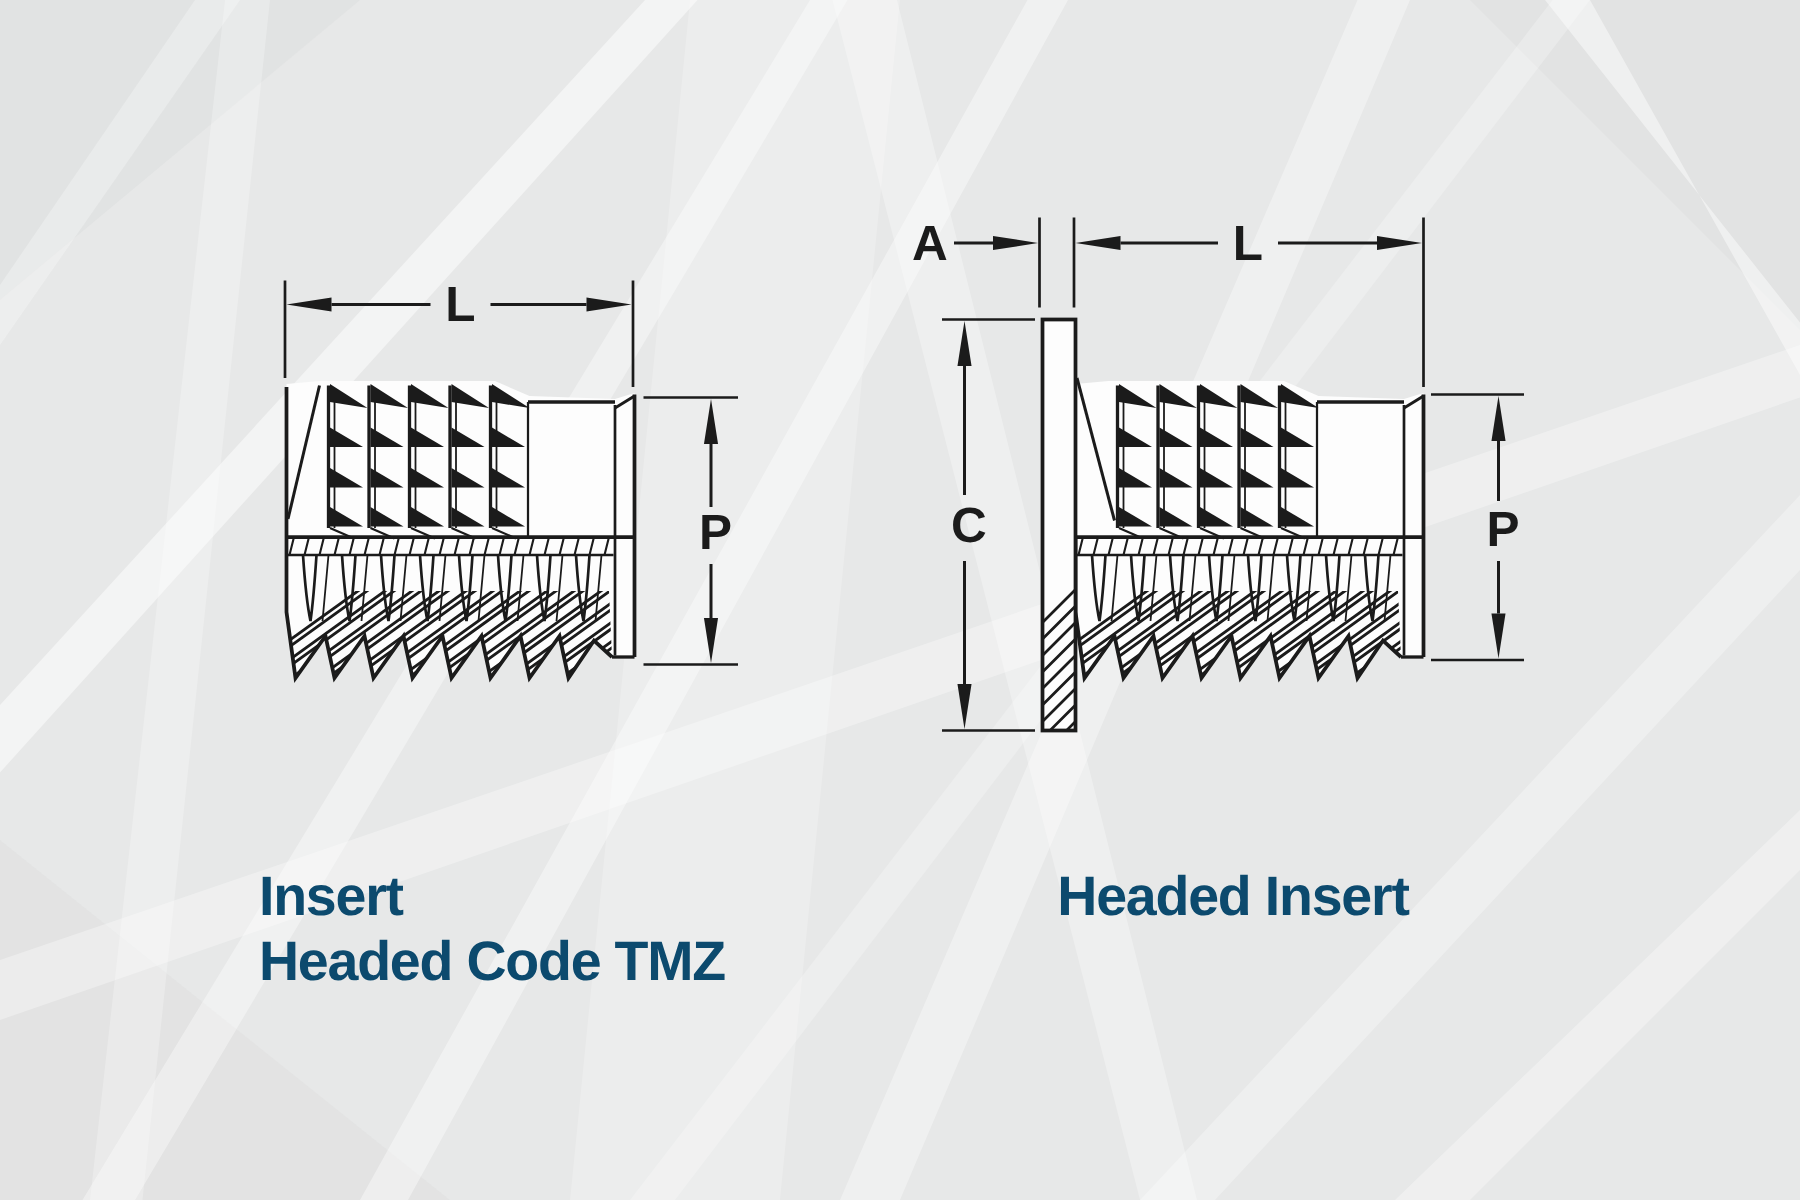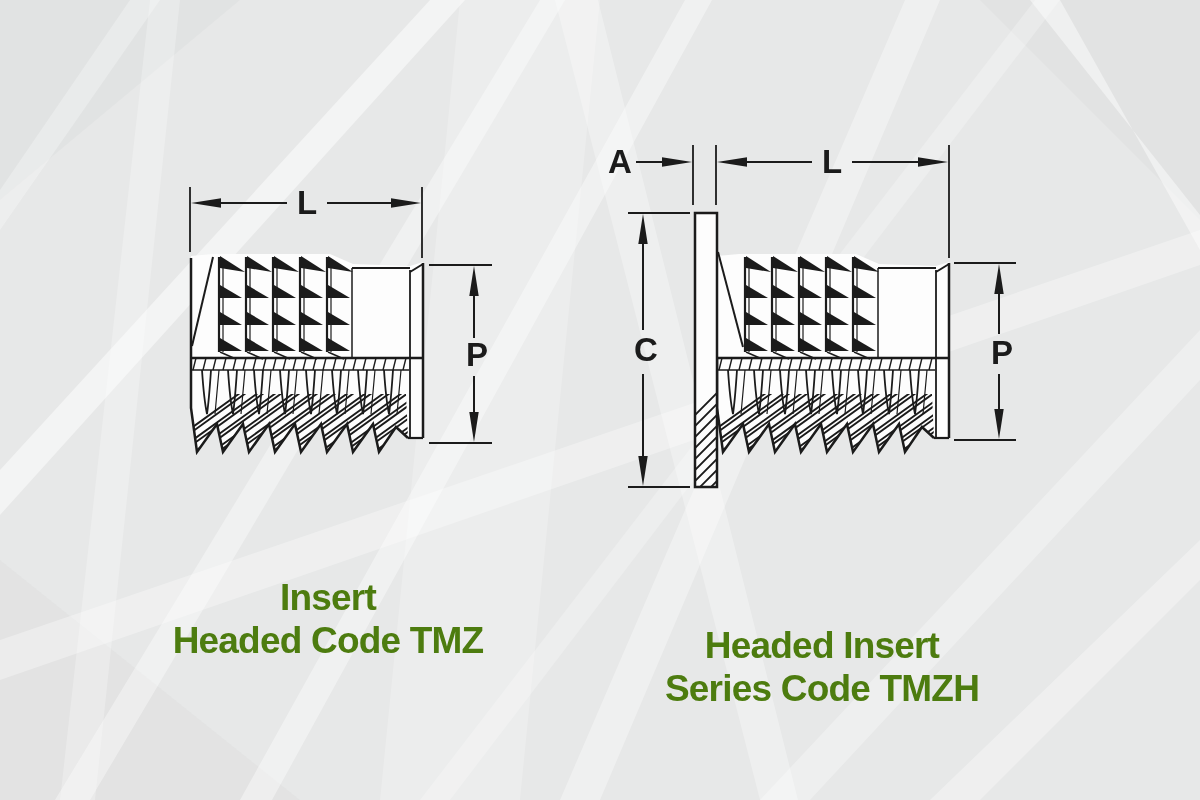--- a/index.html
+++ b/index.html
@@ -6,26 +6,25 @@
   body{
     width:1200px;height:800px;overflow:hidden;position:relative;
     background:#e7e8e8;
     font-family:"Liberation Sans", sans-serif;
   }
   .stage{position:absolute;inset:0;width:1200px;height:800px;}
   svg{display:block;}
   .caption{
     position:absolute;
     transform:translateX(-50%);
-    text-align:center;
     font-weight:700;
     font-size:37px;
     letter-spacing:-0.8px;
     line-height:1.16;
-    color:#4d7c0f;
+    color:#0c4a6e;
     white-space:nowrap;
   }
   .dimlabel{
     font-family:"Liberation Sans", sans-serif;
     font-weight:600;
     font-size:33px;
     fill:#1b1b1b;
   }
 </style>
 </head>
@@ -190,17 +189,16 @@
       <line x1="999" y1="374" x2="999" y2="409" stroke="#1b1b1b" stroke-width="2"></line>
       <text class="dimlabel" x="1002" y="364" text-anchor="middle">P</text>
     </g>
   </g>
 </svg>
 
 <div class="caption" style="left:328px;top:577px;">
   <div>Insert</div>
   <div>Headed Code TMZ</div>
 </div>
-<div class="caption" style="left:822px;top:577px;margin-top:48px;">
+<div class="caption" style="left:822px;top:577px;">
   <div>Headed Insert</div>
-  <div>Series Code TMZH</div>
 </div>
 </div>
 
 </body></html>

